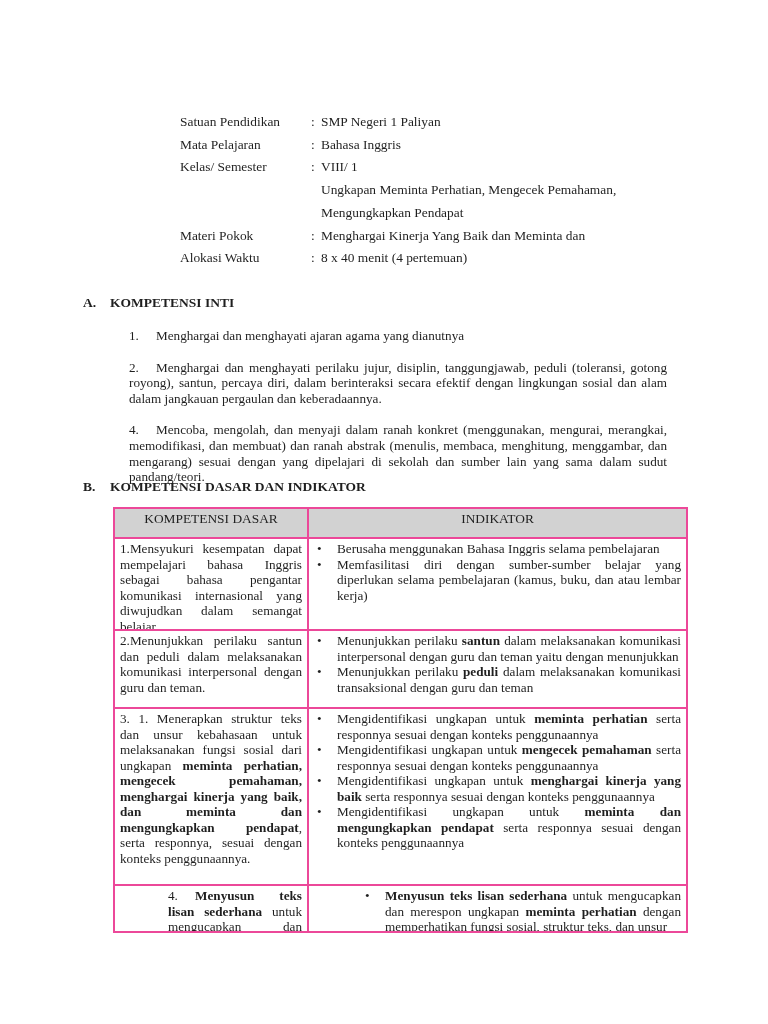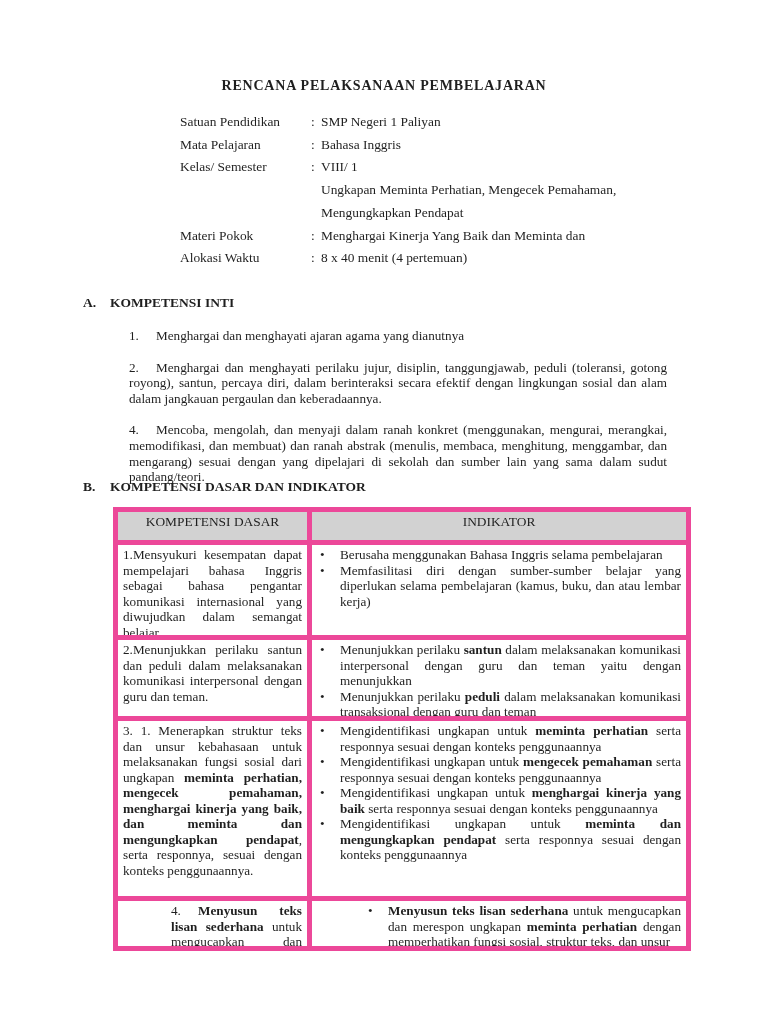--- a/index.html
+++ b/index.html
@@ -31,21 +31,21 @@
   }
   .ki-item{margin:16px;}
   .ki-num{display:inline-block;width:27px;}
   
   .kd-table{
     position:absolute;top:507px;left:113px;width:573px;
     border-collapse:collapse;table-layout:fixed;font-size:13.2px;
   }
   .kd-table col.c-left{width:194px;}
   .kd-table col.c-right{width:379px;}
-  .kd-table th,.kd-table td{border:5px solid #ec4899;vertical-align:top;}
+  .kd-table th,.kd-table td{border:2px solid #ec4899;vertical-align:top;}
   .kd-table th{
     height:26px;font-weight:normal;text-align:center;
     background:#d2d2d2;font-size:13.4px;padding:2px 4px 0 4px;
   }
   .kd-table td{padding:2px 5px 0 5px;}
   .cell-clip{overflow:hidden;line-height:15.5px;}
   .row-1 .cell-clip{height:88px;}
   .row-2 .cell-clip{height:74px;}
   .row-3 .cell-clip{height:173px;}
   .row-4 .cell-clip{height:43px;margin-left:48px;}
@@ -54,21 +54,20 @@
   .bullet-marker{width:20px;flex:0 0 20px;padding-left:3px;}
   .bullet-text{flex:1;text-align:justify;}
   .b{font-weight:bold;}
   .seg-w{display:inline-block;}
 </style>
 </head>
 <body>
 
 <div class="page">
 
-  <div class="doc-title">RENCANA PELAKSANAAN PEMBELAJARAN</div>
 
   <div class="meta-block">
       <div class="meta-row">
         <div class="meta-label">Satuan Pendidikan</div>
         <div class="meta-colon">:</div>
         <div class="meta-value">
           <div class="meta-value-line">SMP Negeri 1 Paliyan</div>
         </div>
       </div>
       <div class="meta-row">

